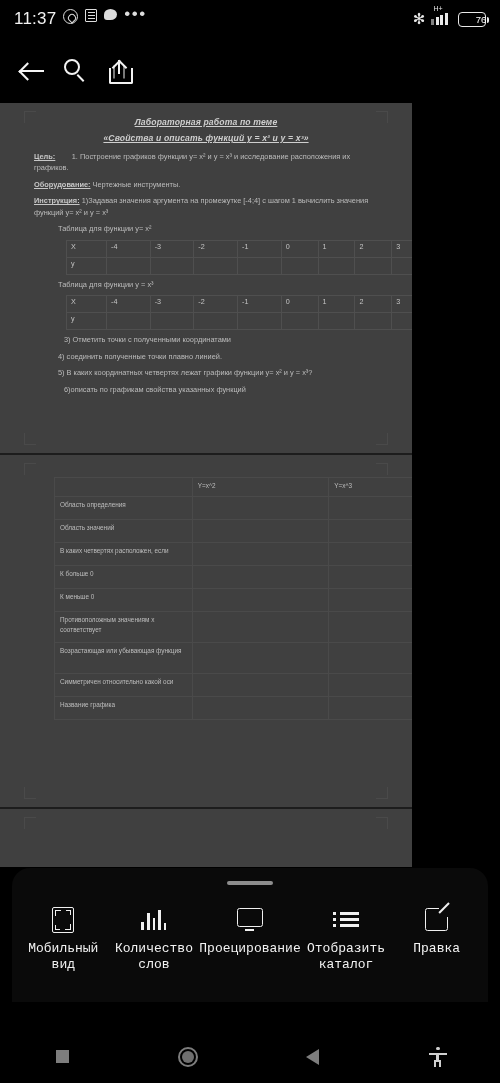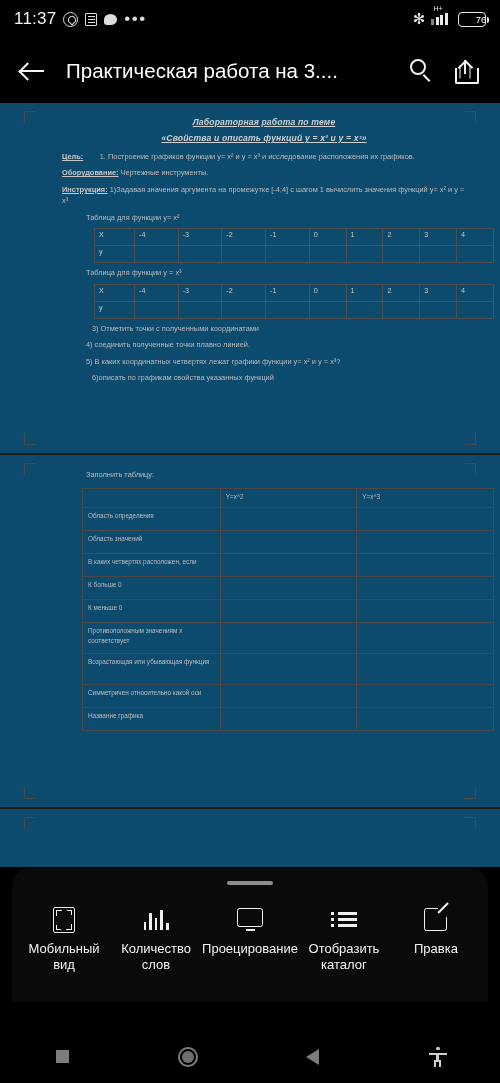--- a/index.html
+++ b/index.html
@@ -9,21 +9,21 @@
     font-family: "Liberation Sans", sans-serif;
     overflow: hidden;
   }
   .phone { position: relative; width: 500px; height: 1083px; background: #000; }
 
   
   .statusbar {
     height: 38px; display: flex; align-items: center;
     padding: 0 14px; color: #f2f2f2;
   }
-  .sb-left { display: flex; align-items: center; gap: 7px; }
+  .sb-left { display: flex; align-items: flex-start; gap: 7px; }
   .sb-time { font-size: 17px; letter-spacing: .2px; }
   .sb-right { margin-left: auto; display: flex; align-items: center; gap: 6px; }
   .ico { display: inline-block; line-height: 1; }
   .viber {
     width: 15px; height: 15px; border: 1.4px solid #ddd; border-radius: 50%;
     position: relative;
   }
   .viber::after {
     content: ""; position: absolute; left: 4px; top: 3.5px;
     width: 6px; height: 6px; border: 1.3px solid #ddd;
@@ -88,22 +88,22 @@
   .share-i::after {
     content:""; position:absolute; left:9px; top:0px; width:2px; height:14px; background:#f2f2f2;
     box-shadow: -5px 5px 0 -0.5px #f2f2f2, 5px 5px 0 -0.5px #f2f2f2;
   }
   .share-arrow { position:absolute; left:4.5px; top:2.5px; width:11px; height:11px;
     border-left:2px solid #f2f2f2; border-top:2px solid #f2f2f2; transform: rotate(45deg); }
 
   
   .viewer { position: absolute; top: 103px; left: 0; right: 0; bottom: 0; }
   .page {
-    position: relative; background: #0c4a6e; width: 500px;
-    color: #c9c9c9; overflow: hidden; padding-left: 28px;
+    position: relative; background: #404040; width: 412px;
+    color: #c9c9c9; overflow: hidden;
   }
   .page + .page { border-top: 2px solid #1d1d1d; }
   
   .cm { position:absolute; width:12px; height:12px; }
   .cm.tl { left: 24px; top: 8px; border-left:1px solid #4a4a4a; border-top:1px solid #4a4a4a;}
   .cm.tr { right: 24px; top: 8px; border-right:1px solid #4a4a4a; border-top:1px solid #4a4a4a;}
   .cm.bl { left: 24px; bottom: 8px; border-left:1px solid #4a4a4a; border-bottom:1px solid #4a4a4a;}
   .cm.br { right: 24px; bottom: 8px; border-right:1px solid #4a4a4a; border-bottom:1px solid #4a4a4a;}
 
   .page-inner { padding: 14px 34px 10px 34px; }
@@ -145,21 +145,21 @@
   
   .sheet {
     position: absolute; left: 12px; right: 12px; top: 868px; height: 134px;
     background: #0a0a0a; border-radius: 18px 18px 0 0;
   }
   .handle {
     width: 46px; height: 3.5px; background: #8d8d8d; border-radius: 3px;
     margin: 13px auto 0 auto;
   }
   .actions { display: flex; padding: 20px 6px 0 6px; }
-  .action { flex: 1; text-align: center; cursor: pointer; }
+  .action { flex: 1; text-align: center; cursor: pointer; font-family: Liberation Mono, monospace; }
   .act-ico { height: 30px; display: flex; align-items: center; justify-content: center; }
   .act-lbl { color: #f3f3f3; font-size: 13px; line-height: 1.25; margin-top: 6px; }
 
   .i-mobile { width: 22px; height: 26px; border: 1.6px solid #f0f0f0; border-radius: 2px; position: relative; }
   .i-mobile::before, .i-mobile::after { content:""; position:absolute; width:5px; height:5px; }
   .i-mobile::before { left:2px; top:2px; border-left:1.6px solid #f0f0f0; border-top:1.6px solid #f0f0f0; }
   .i-mobile::after { right:2px; bottom:2px; border-right:1.6px solid #f0f0f0; border-bottom:1.6px solid #f0f0f0; }
   .i-mobile i { position:absolute; width:5px; height:5px; }
   .i-mobile i:first-child { right:2px; top:2px; border-right:1.6px solid #f0f0f0; border-top:1.6px solid #f0f0f0; }
   .i-mobile i:last-child { left:2px; bottom:2px; border-left:1.6px solid #f0f0f0; border-bottom:1.6px solid #f0f0f0; }
@@ -234,21 +234,20 @@
           <i></i>
       </span>
       <span class="batt">
         <span>76</span>
       </span>
     </div>
   </div>
 
   <div class="appbar">
     <div class="back-arrow"></div>
-    <div class="app-title">Практическая работа на 3....</div>
     <div class="icon-btn">
       <span class="search-i"></span>
     </div>
     <div class="icon-btn">
       <span class="share-i">
         <span class="share-arrow"></span>
       </span>
     </div>
   </div>
 
@@ -346,21 +345,20 @@
         <div class="row ind2">6)описать по графикам свойства указанных функций</div>
       </div>
     </div>
 
     <div class="page page2">
       <span class="cm tl"></span>
       <span class="cm tr"></span>
       <span class="cm bl"></span>
       <span class="cm br"></span>
       <div class="page-inner">
-        <div class="row ind">Заполнить таблицу:</div>
         <table class="props">
           <tbody>
               <tr class="head">
             <td class="c0"></td>
             <td class="c1">Y=x^2</td>
             <td class="c2">Y=x^3</td>
           </tr>
           <tr>
             <td class="c0">Область определения</td>
             <td class="c1"></td>

